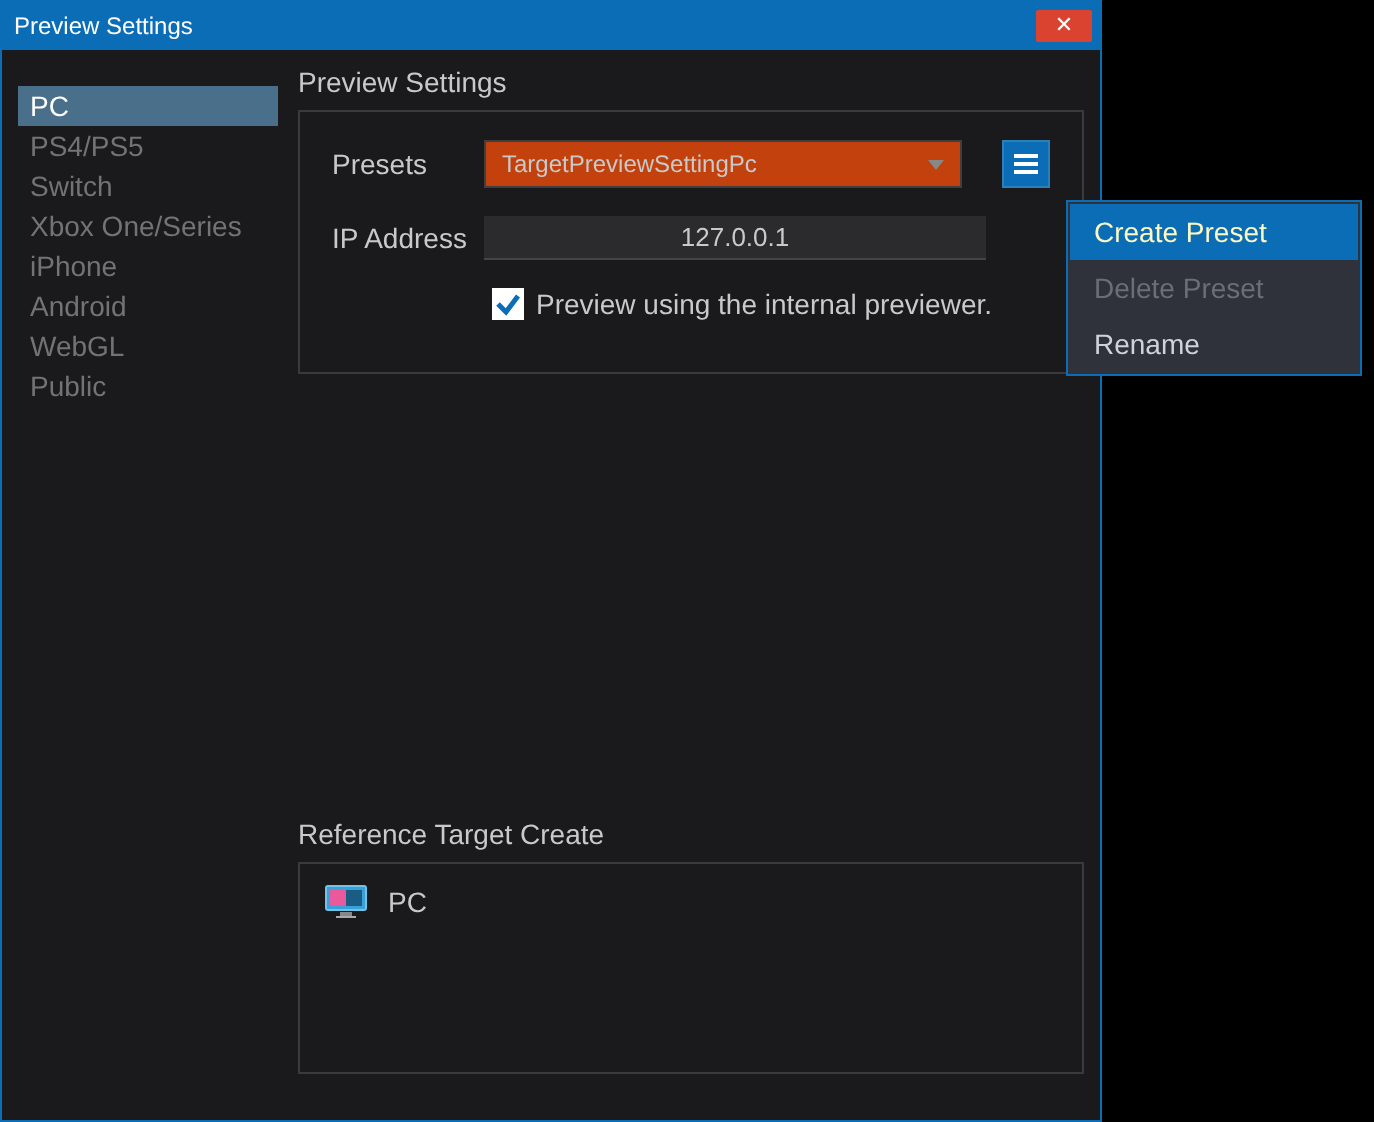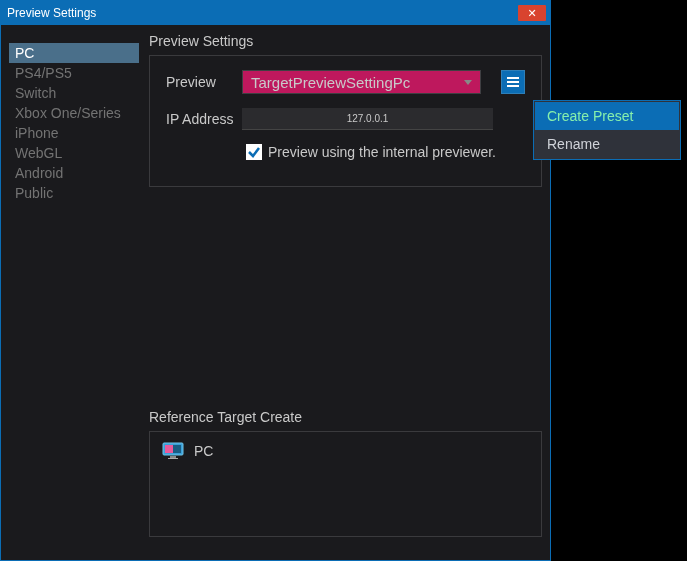--- a/index.html
+++ b/index.html
@@ -88,24 +88,24 @@
       margin-bottom: 14px;
     }
     .form-label {
       width: 76px;
       color: #c9c9c9;
       font-size: 14px;
     }
     .dropdown {
       flex: 1;
       height: 24px;
-      background: #be185d;
+      background: #c2410c;
       border: 1px solid #3f3f42;
       color: #c9c9c9;
-      font-size: 15px;
+      font-size: 12px;
       display: flex;
       align-items: center;
       justify-content: space-between;
       padding: 0 8px;
       margin-right: 20px;
     }
     .dropdown-caret {
       width: 0; height: 0;
       border-left: 4px solid transparent;
       border-right: 4px solid transparent;
@@ -120,21 +120,21 @@
       align-items: center;
       justify-content: center;
     }
     .menu-btn svg { display:block; }
     .ip-field {
       flex: 1;
       height: 22px;
       background: #2b2b2e;
       border-bottom: 1px solid #444;
       color: #c9c9c9;
-      font-size: 10px;
+      font-size: 13px;
       display: flex;
       align-items: center;
       justify-content: center;
       margin-right: 32px;
     }
     .checkbox-row {
       display: flex;
       align-items: center;
       margin-left: 80px;
     }
@@ -189,21 +189,21 @@
       height: 28px;
       display: flex;
       align-items: center;
       padding: 0 12px;
       color: #cfd2d8;
       font-size: 14px;
       cursor: pointer;
     }
     .menu-item.highlight {
       background: #0b6db5;
-      color: #86efac;
+      color: #fef9c3;
     }
     .menu-item.disabled {
       color: #6b6e76;
     }
   </style>
 </head>
 <body>
 
 <div class="window">
   <div class="titlebar">
@@ -213,30 +213,30 @@
     </div>
   </div>
 
   <div class="content">
     <div class="sidebar" id="sidebar">
         <div class="sidebar-item selected">PC</div>
         <div class="sidebar-item">PS4/PS5</div>
         <div class="sidebar-item">Switch</div>
         <div class="sidebar-item">Xbox One/Series</div>
         <div class="sidebar-item">iPhone</div>
+        <div class="sidebar-item">Android</div>
         <div class="sidebar-item">WebGL</div>
-        <div class="sidebar-item">Android</div>
         <div class="sidebar-item">Public</div>
       </div>
 
     <div class="main">
       <div class="main-title">Preview Settings</div>
       <div class="main-box">
         <div class="form-row">
-          <div class="form-label">Preview</div>
+          <div class="form-label">Presets</div>
           <div class="dropdown">
             <span>TargetPreviewSettingPc</span>
             <span class="dropdown-caret"></span>
           </div>
           <div class="menu-btn">
             <svg width="16" height="14" viewBox="0 0 16 14">
               <rect x="2" y="2" width="12" height="2" fill="#fff"></rect>
               <rect x="2" y="6" width="12" height="2" fill="#fff"></rect>
               <rect x="2" y="10" width="12" height="2" fill="#fff"></rect>
             </svg>
@@ -273,15 +273,16 @@
             </svg>
           </span>
           <span>PC</span>
         </div>
       </div>
     </div>
   </div>
 
   <div class="context-menu" id="context-menu">
       <div class="menu-item highlight">Create Preset</div>
+      <div class="menu-item disabled">Delete Preset</div>
       <div class="menu-item">Rename</div>
     </div>
 </div>
 
 </body></html>

